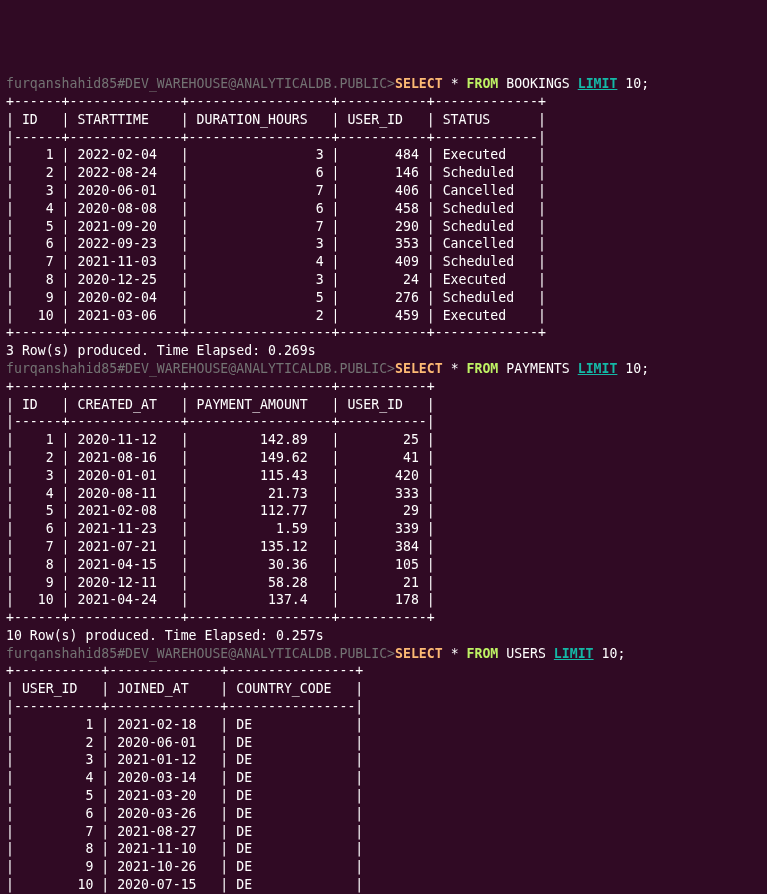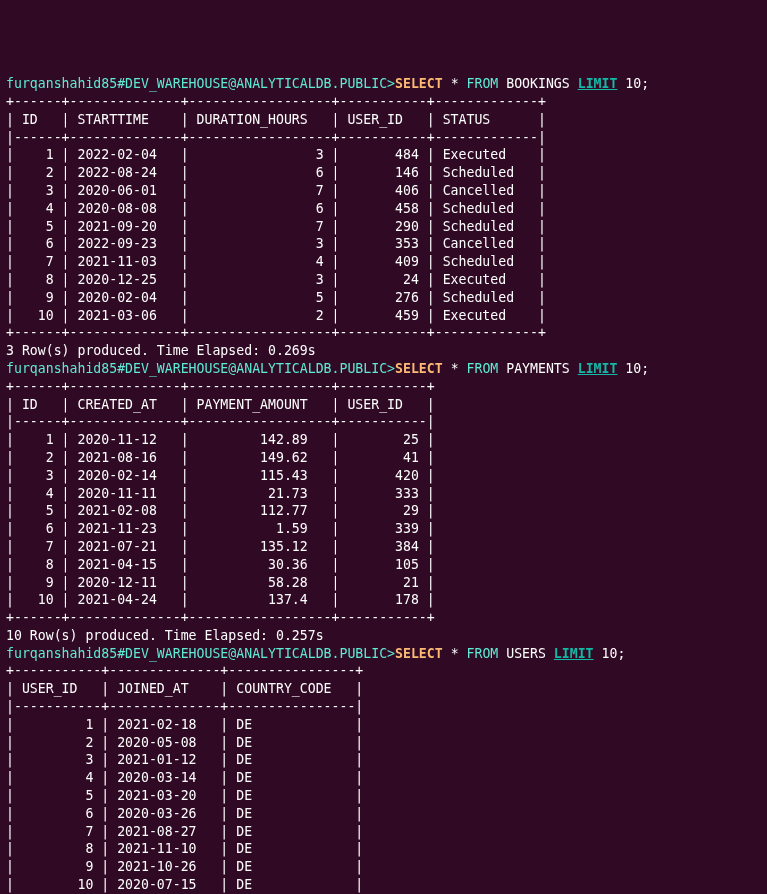--- a/index.html
+++ b/index.html
@@ -5,23 +5,23 @@
   body {
     margin: 0;
     padding: 4px 6px;
     background: #300a24;
     color: #ffffff;
     font-family: "DejaVu Sans Mono", "Menlo", "Consolas", monospace;
     font-size: 13.2px;
     line-height: 17.8px;
     white-space: pre;
   }
-  .prompt-user { color: #5eead4; }
+  .prompt-user { color: #737373; }
   .kw-select   { color: #fdba74; font-weight: bold; }
-  .kw-from     { color: #5eead4; font-weight: normal; }
+  .kw-from     { color: #bef264; font-weight: bold; }
   .kw-limit    { color: #14b8a6; font-weight: bold; text-decoration: underline; }
   .sql-rest    { color: #ffffff; }
   .tbl { color: #ffffff; }
 </style>
 </head>
 <body>
 
 
 
 <div id="term"><span class="prompt-user">furqanshahid85#DEV_WAREHOUSE@ANALYTICALDB.PUBLIC&gt;</span><span class="kw-select">SELECT</span><span class="sql-rest"> * </span><span class="kw-from">FROM</span><span class="sql-rest"> BOOKINGS </span><span class="kw-limit">LIMIT</span><span class="sql-rest"> 10;</span>
@@ -39,36 +39,36 @@
 <span class="tbl">|    9 | 2020-02-04   |                5 |       276 | Scheduled   |</span>
 <span class="tbl">|   10 | 2021-03-06   |                2 |       459 | Executed    |</span>
 <span class="tbl">+------+--------------+------------------+-----------+-------------+</span>
 <span class="tbl">3 Row(s) produced. Time Elapsed: 0.269s</span>
 <span class="prompt-user">furqanshahid85#DEV_WAREHOUSE@ANALYTICALDB.PUBLIC&gt;</span><span class="kw-select">SELECT</span><span class="sql-rest"> * </span><span class="kw-from">FROM</span><span class="sql-rest"> PAYMENTS </span><span class="kw-limit">LIMIT</span><span class="sql-rest"> 10;</span>
 <span class="tbl">+------+--------------+------------------+-----------+</span>
 <span class="tbl">| ID   | CREATED_AT   | PAYMENT_AMOUNT   | USER_ID   |</span>
 <span class="tbl">|------+--------------+------------------+-----------|</span>
 <span class="tbl">|    1 | 2020-11-12   |         142.89   |        25 |</span>
 <span class="tbl">|    2 | 2021-08-16   |         149.62   |        41 |</span>
-<span class="tbl">|    3 | 2020-02-14   |         115.43   |       420 |</span>
-<span class="tbl">|    4 | 2020-11-11   |          21.73   |       333 |</span>
+<span class="tbl">|    3 | 2020-01-01   |         115.43   |       420 |</span>
+<span class="tbl">|    4 | 2020-08-11   |          21.73   |       333 |</span>
 <span class="tbl">|    5 | 2021-02-08   |         112.77   |        29 |</span>
 <span class="tbl">|    6 | 2021-11-23   |           1.59   |       339 |</span>
 <span class="tbl">|    7 | 2021-07-21   |         135.12   |       384 |</span>
 <span class="tbl">|    8 | 2021-04-15   |          30.36   |       105 |</span>
 <span class="tbl">|    9 | 2020-12-11   |          58.28   |        21 |</span>
 <span class="tbl">|   10 | 2021-04-24   |          137.4   |       178 |</span>
 <span class="tbl">+------+--------------+------------------+-----------+</span>
 <span class="tbl">10 Row(s) produced. Time Elapsed: 0.257s</span>
 <span class="prompt-user">furqanshahid85#DEV_WAREHOUSE@ANALYTICALDB.PUBLIC&gt;</span><span class="kw-select">SELECT</span><span class="sql-rest"> * </span><span class="kw-from">FROM</span><span class="sql-rest"> USERS </span><span class="kw-limit">LIMIT</span><span class="sql-rest"> 10;</span>
 <span class="tbl">+-----------+--------------+----------------+</span>
 <span class="tbl">| USER_ID   | JOINED_AT    | COUNTRY_CODE   |</span>
 <span class="tbl">|-----------+--------------+----------------|</span>
 <span class="tbl">|         1 | 2021-02-18   | DE             |</span>
-<span class="tbl">|         2 | 2020-05-08   | DE             |</span>
+<span class="tbl">|         2 | 2020-06-01   | DE             |</span>
 <span class="tbl">|         3 | 2021-01-12   | DE             |</span>
 <span class="tbl">|         4 | 2020-03-14   | DE             |</span>
 <span class="tbl">|         5 | 2021-03-20   | DE             |</span>
 <span class="tbl">|         6 | 2020-03-26   | DE             |</span>
 <span class="tbl">|         7 | 2021-08-27   | DE             |</span>
 <span class="tbl">|         8 | 2021-11-10   | DE             |</span>
 <span class="tbl">|         9 | 2021-10-26   | DE             |</span>
 <span class="tbl">|        10 | 2020-07-15   | DE             |</span>
 
 

